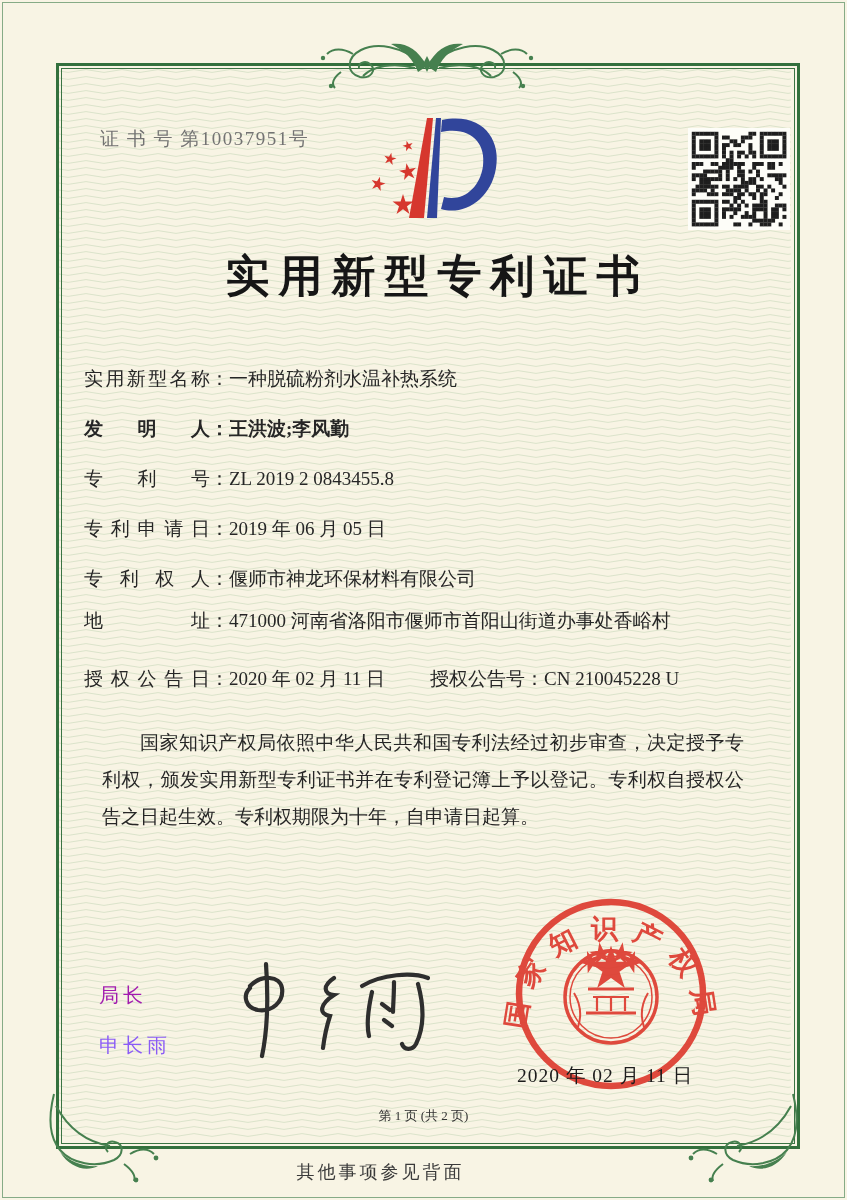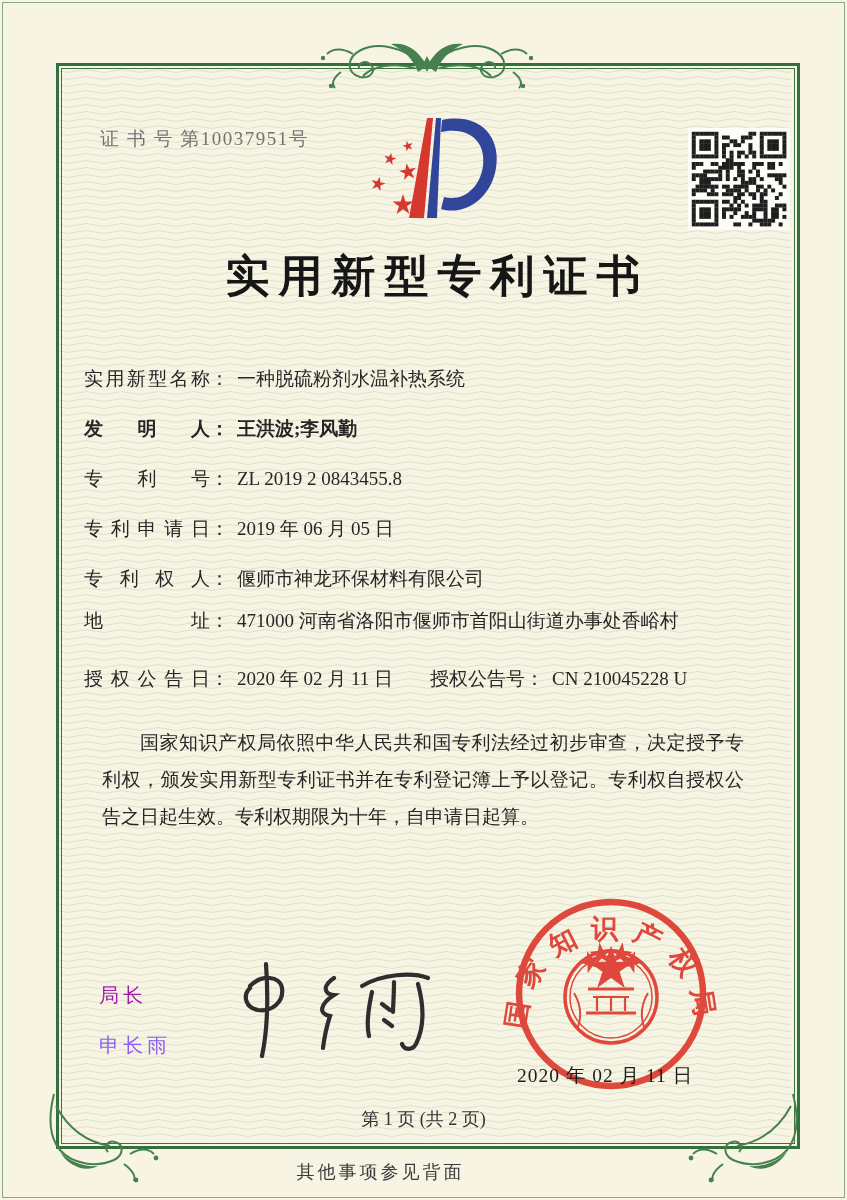--- a/index.html
+++ b/index.html
@@ -16,28 +16,28 @@
   #frame{position:absolute;left:56px;top:63px;width:738px;height:1080px;border:3px solid #33703d;}
   #frame-inner{position:absolute;inset:2px;border:1px solid #3a7443;}
   #waves{position:absolute;left:59px;top:66px;width:732px;height:1074px;z-index:0;}
   #waves path{stroke:#c9dabb;stroke-width:0.8;fill:none;opacity:0.8;}
   .content{z-index:2;}
   #cert-no{left:84px;top:126px;font-size:19px;letter-spacing:1.5px;color:#737373;margin-left:16px;}
   #title{left:14px;width:847px;top:247px;text-align:center;font-size:44px;font-weight:bold;
          letter-spacing:9px;color:#161616;}
   .field{left:84px;font-size:19px;white-space:nowrap;color:#262626;}
   .flabel{display:inline-block;width:126px;text-align:justify;text-align-last:justify;}
-  .fvalue{margin-left:8px;}
+  .fvalue{}
   #grant-no{left:430px;top:666px;font-size:19px;white-space:nowrap;}
   #paras{left:84px;top:706px;width:678px;font-size:19px;line-height:37px;text-align:justify;}
   #paras p{margin:18px;text-indent:38px;}
   #signer-title{left:99px;top:982px;font-size:20px;letter-spacing:4px;color:#a21caf;}
   #signer-name{left:99px;top:1032px;font-size:20px;letter-spacing:4px;color:#8b5cf6;}
   #seal-date{left:517px;top:1062px;font-size:19.5px;letter-spacing:1px;color:#1c1c1c;z-index:3;}
-  #page-no{left:0;width:847px;top:1107px;text-align:center;font-size:18px;color:#333;}
+  #page-no{left:0;width:847px;top:1107px;text-align:center;font-size:13px;color:#333;}
   #back-note{left:0;width:761px;top:1160px;text-align:center;font-size:18px;letter-spacing:3px;color:#3a3a3a;}
   .green-orn{stroke:#46804f;fill:none;stroke-width:2;}
   .green-fill{fill:#46804f;stroke:none;}
   svg{display:block;}
 </style>
 </head>
 <body>
 
 <div id="outer-border"></div>
 

